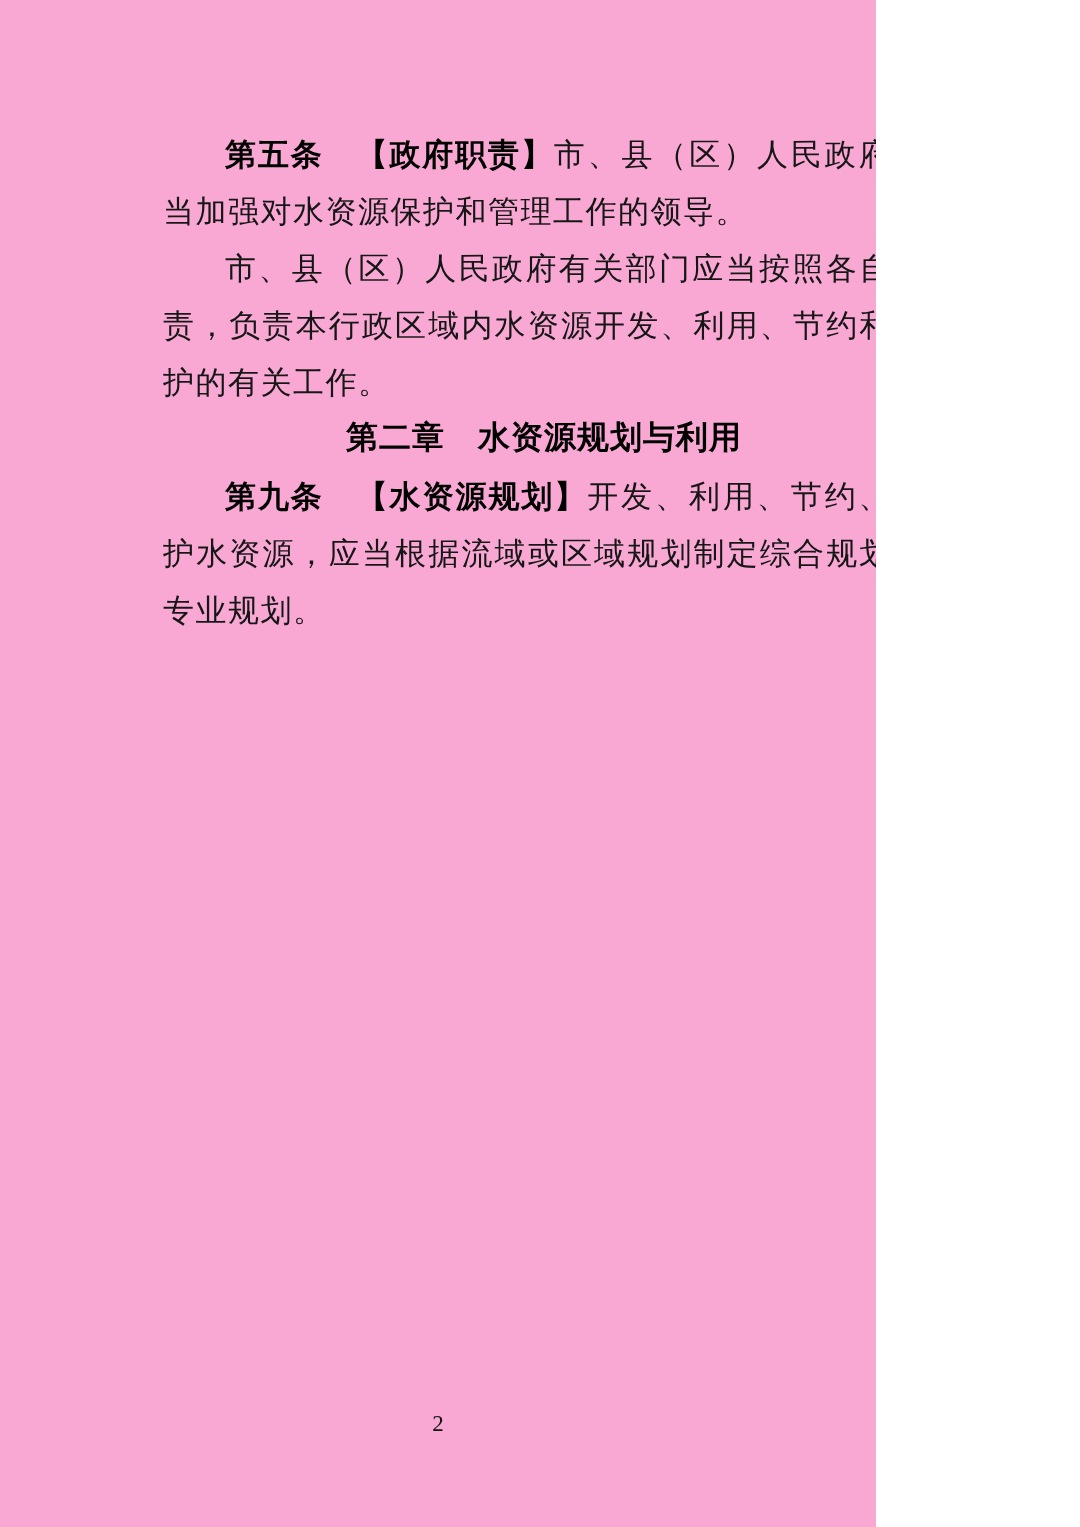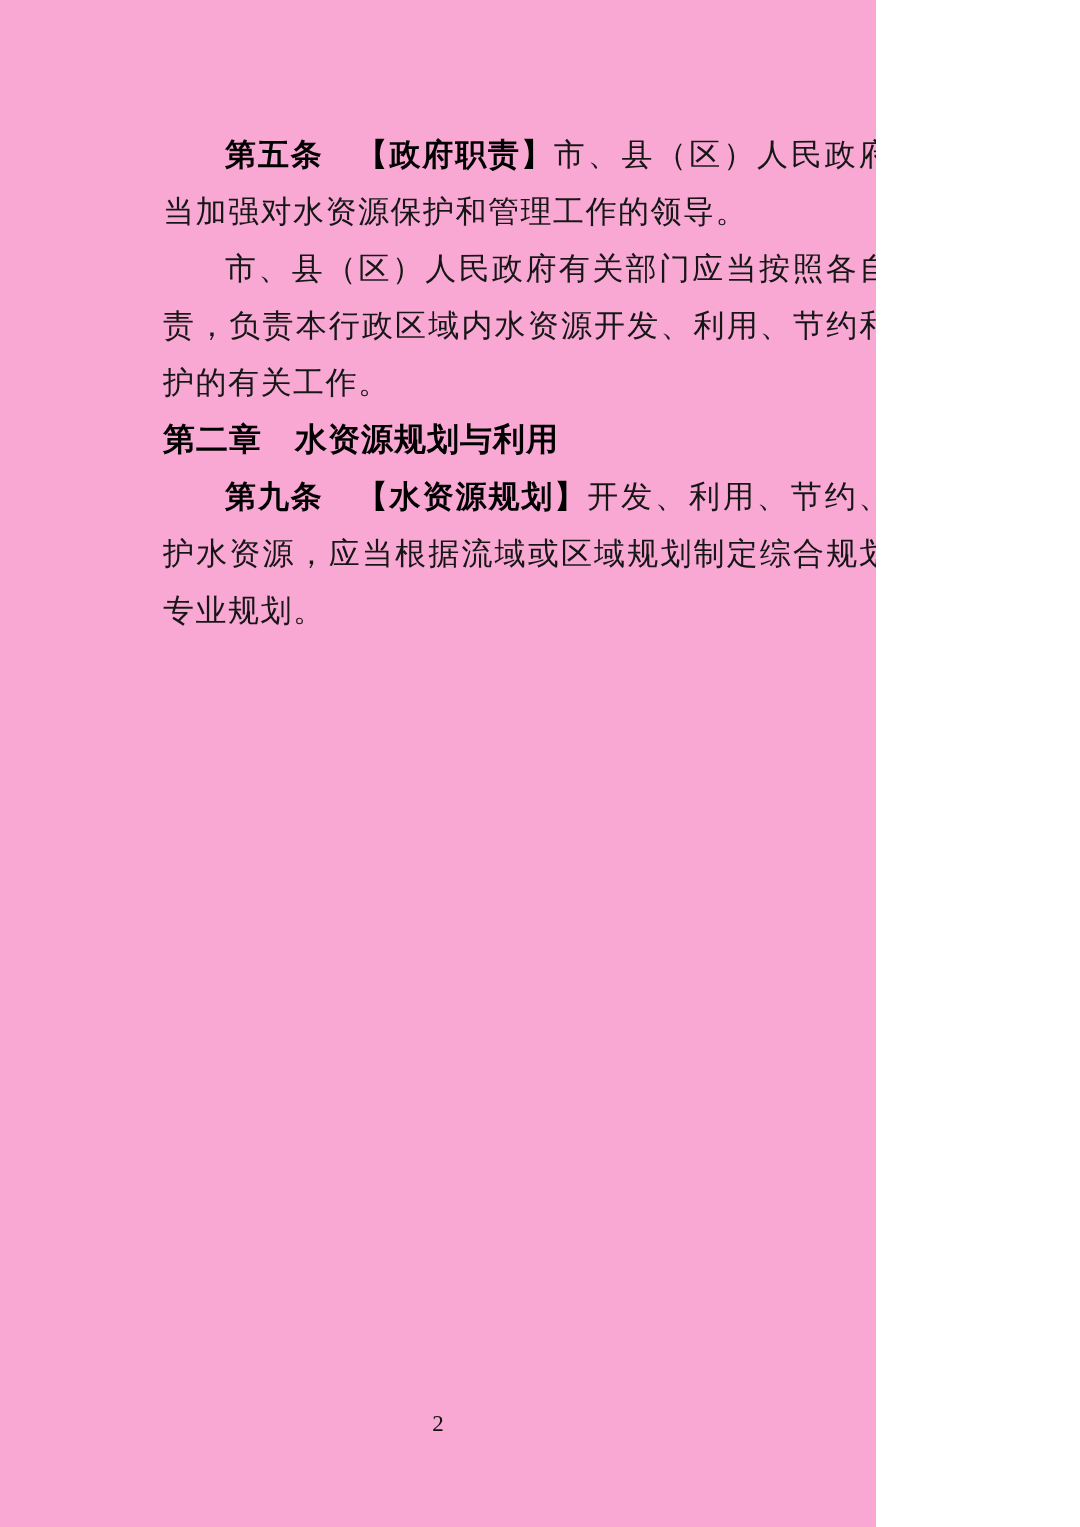--- a/index.html
+++ b/index.html
@@ -36,22 +36,22 @@
     font-family: "Liberation Sans", sans-serif;
     font-weight: 700;
     color: #000000;
     letter-spacing: 0.5px;
   }
   .chapter {
     margin: 0;
     font-size: 32px;
     line-height: 57px;
     text-indent: 0;
-    text-align: left;
-    font-family: Liberation Serif, serif;
+    text-align: center;
+    font-family: Liberation Mono, monospace;
     font-weight: 700;
     color: #000000;
     letter-spacing: 1px;
   }
   .page-footer {
     position: absolute;
     left: 0;
     right: 0;
     top: 1408px;
     text-align: center;

